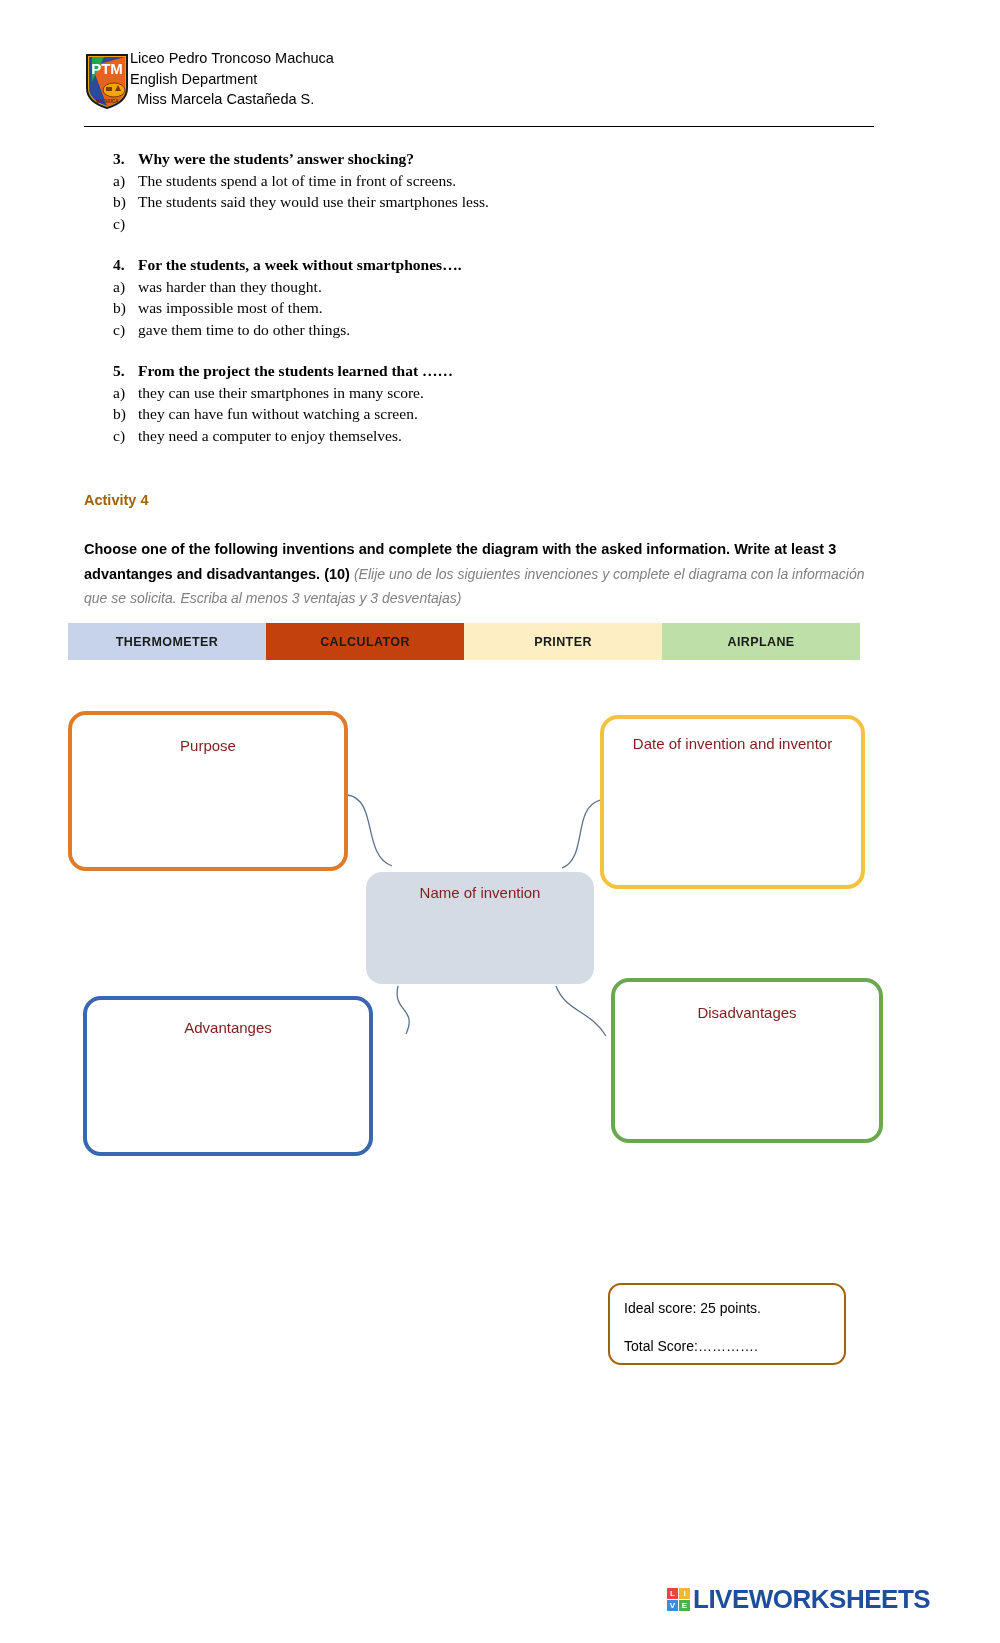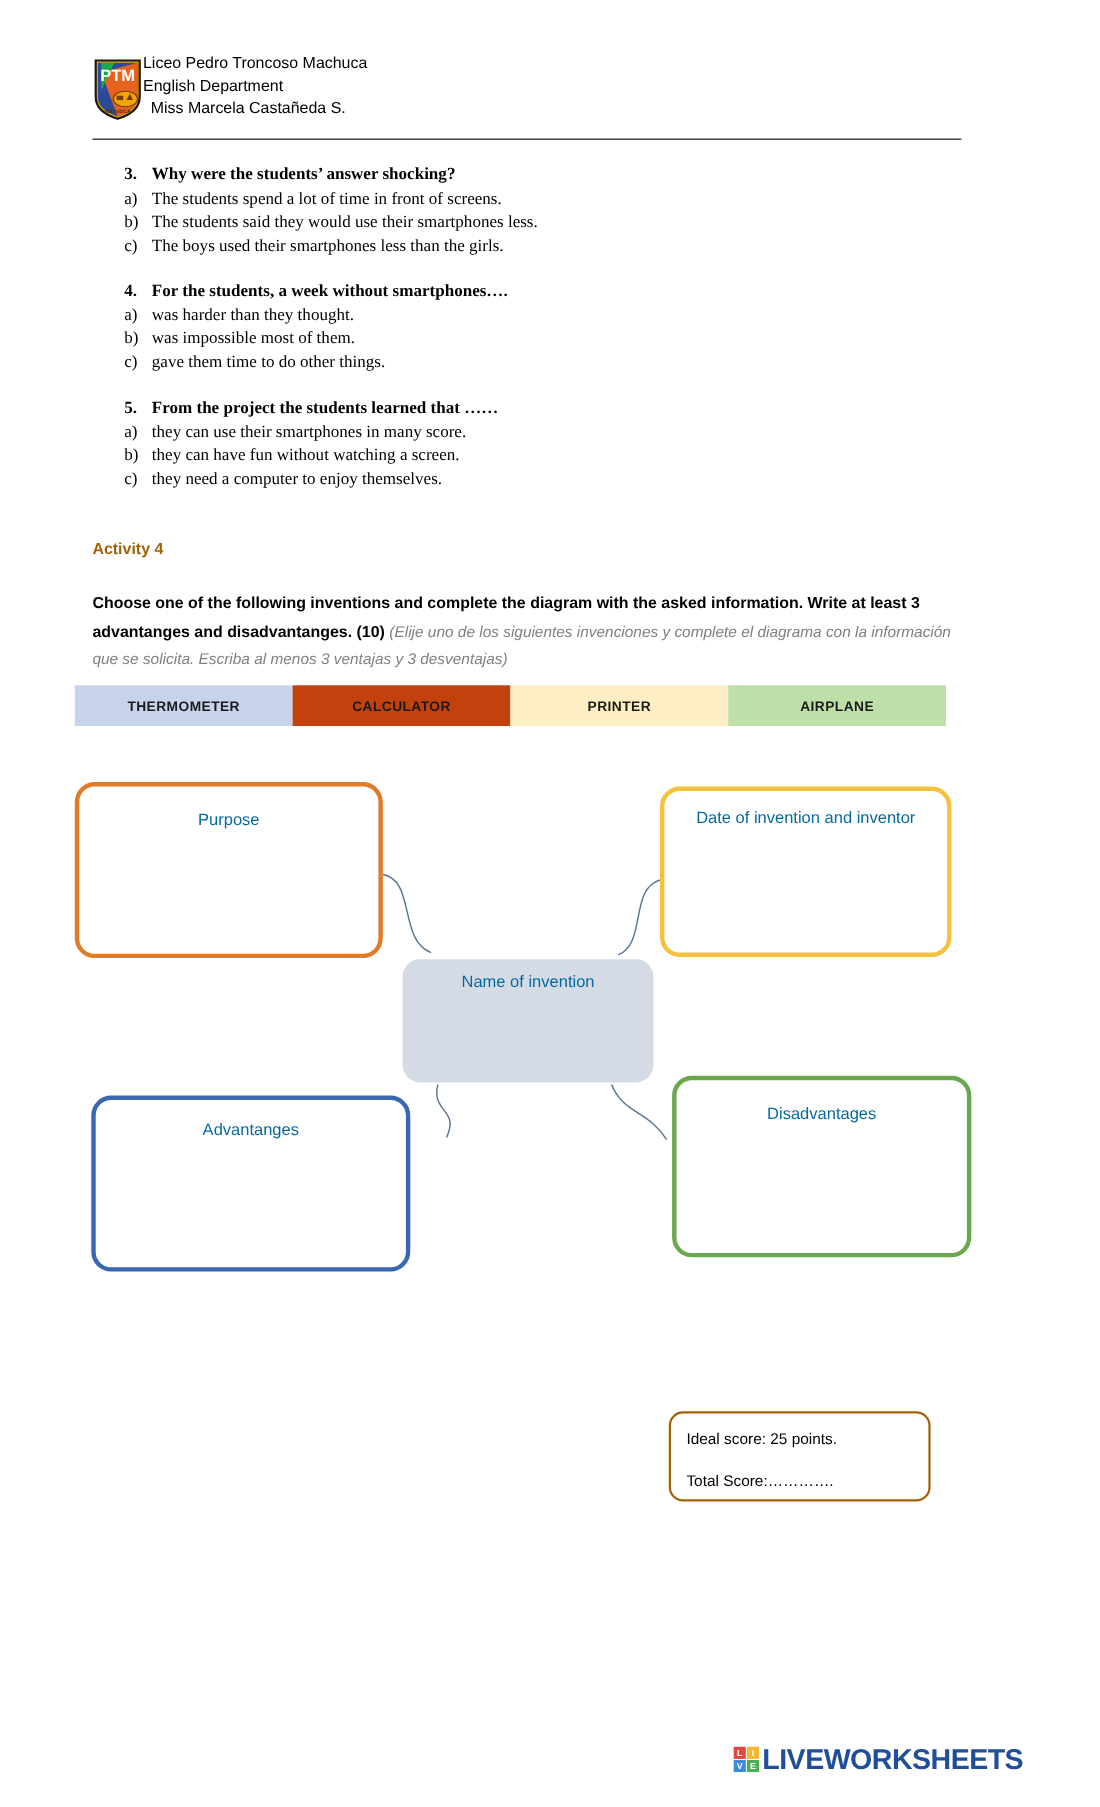--- a/index.html
+++ b/index.html
@@ -40,26 +40,26 @@
 
   
   .inv-strip { position:absolute; left:68px; top:623px; width:792px; height:37px; display:flex; }
   .inv-cell { flex:1; display:flex; align-items:center; justify-content:center;
     font-size:12.5px; font-weight:bold; letter-spacing:0.4px; color:#1a1a1a; }
 
   
   .diagram { position:absolute; left:0; top:0; width:1000px; height:1643px; pointer-events:none; }
   .node { position:absolute; border-radius:18px; background:#fff; }
   .node-label { position:absolute; left:0; right:0; text-align:center;
-    font-size:15px; line-height:22px; color:#0369a1; }
+    font-size:15px; line-height:22px; color:#7f1d1d; }
 
   #node-purpose { left:68px; top:711px; width:280px; height:160px; border:4px solid #e07b28; }
   #node-purpose .node-label { top:20px; }
 
-  #node-date { left:600px; top:715px; width:265px; height:155px; border:4px solid #f5c23e;padding-left:14px; }
+  #node-date { left:600px; top:715px; width:265px; height:174px; border:4px solid #f5c23e;padding-left:14px; }
   #node-date .node-label { top:14px; padding:0 26px; }
 
   #node-center { left:366px; top:872px; width:228px; height:112px;
     background:#d5dbe5; border:none; border-radius:16px; }
   #node-center .node-label { top:10px; }
 
   #node-adv { left:83px; top:996px; width:290px; height:160px; border:4px solid #3a67b1; }
   #node-adv .node-label { top:17px; }
 
   #node-dis { left:611px; top:978px; width:272px; height:165px; border:4px solid #6aa84f; }
@@ -117,21 +117,20 @@
     <div class="q-opt">
       <span class="lbl">a)</span>
       <span>The students spend a lot of time in front of screens.</span>
     </div>
     <div class="q-opt">
       <span class="lbl">b)</span>
       <span>The students said they would use their smartphones less.</span>
     </div>
     <div class="q-opt">
       <span class="lbl">c)</span>
-      <span>The boys used their smartphones less than the girls.</span>
     </div>
   </div>
 
   <div class="q-block">
     <div class="q-stem">
       <span class="num">4.</span>
       <span>For the students, a week without smartphones….</span>
     </div>
     <div class="q-opt">
       <span class="lbl">a)</span>

